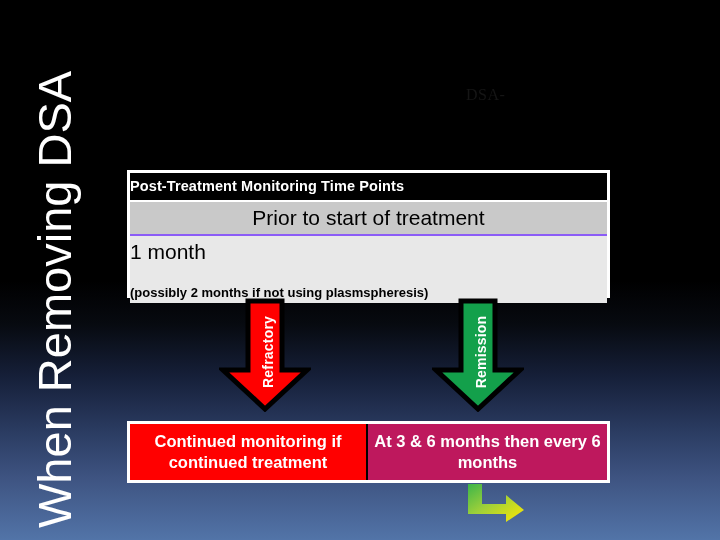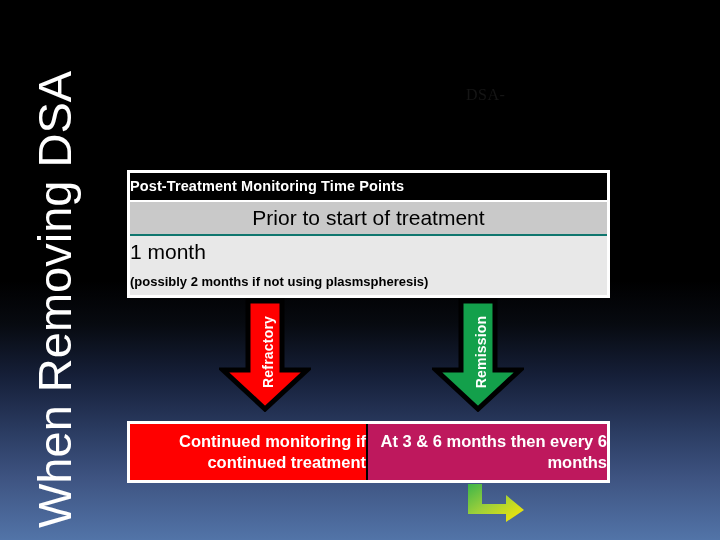--- a/index.html
+++ b/index.html
@@ -84,21 +84,21 @@
     line-height: 27px;
     letter-spacing: 0.1px;
   }
   .row-gray {
     background: #c9c9c9;
     color: #000000;
     font-size: 21px;
     text-align: center;
     height: 32px;
     line-height: 32px;
-    border-bottom: 2px solid #0f766e;
+    border-bottom: 2px solid #8b5cf6;
     border-top: 2px solid #ffffff;
   }
   .row-light {
     background: #e8e8e8;
     flex: 1;
     display: flex;
     flex-direction: column;
     align-items: flex-start;
     justify-content: flex-start;
     padding-top: 2px;
@@ -106,21 +106,21 @@
   .row-light .big {
     font-size: 21px;
     color: #000000;
     line-height: 28px;
   }
   .row-light .small {
     font-size: 13px;
     font-weight: bold;
     color: #000000;
     line-height: 20px;
-    margin-top: 6px;
+    margin-top: 17px;
   }
 
   
   .arrow-wrap {
     position: absolute;
     width: 92px;
     height: 114px;
   }
   .arrow-wrap svg {
     position: absolute;
@@ -161,21 +161,21 @@
     height: 62px;
     border: 3px solid #ffffff;
     box-sizing: border-box;
     display: flex;
     background: #ffffff;
   }
   .outcome-box {
     display: flex;
     align-items: center;
     justify-content: center;
-    text-align: right;
+    text-align: center;
     color: #ffffff;
     font-size: 16.5px;
     font-weight: bold;
     line-height: 21px;
     box-sizing: border-box;
   }
   #outcome-red {
     background: #ff0000;
     width: 238px;
     border-right: 2px solid #000000;

